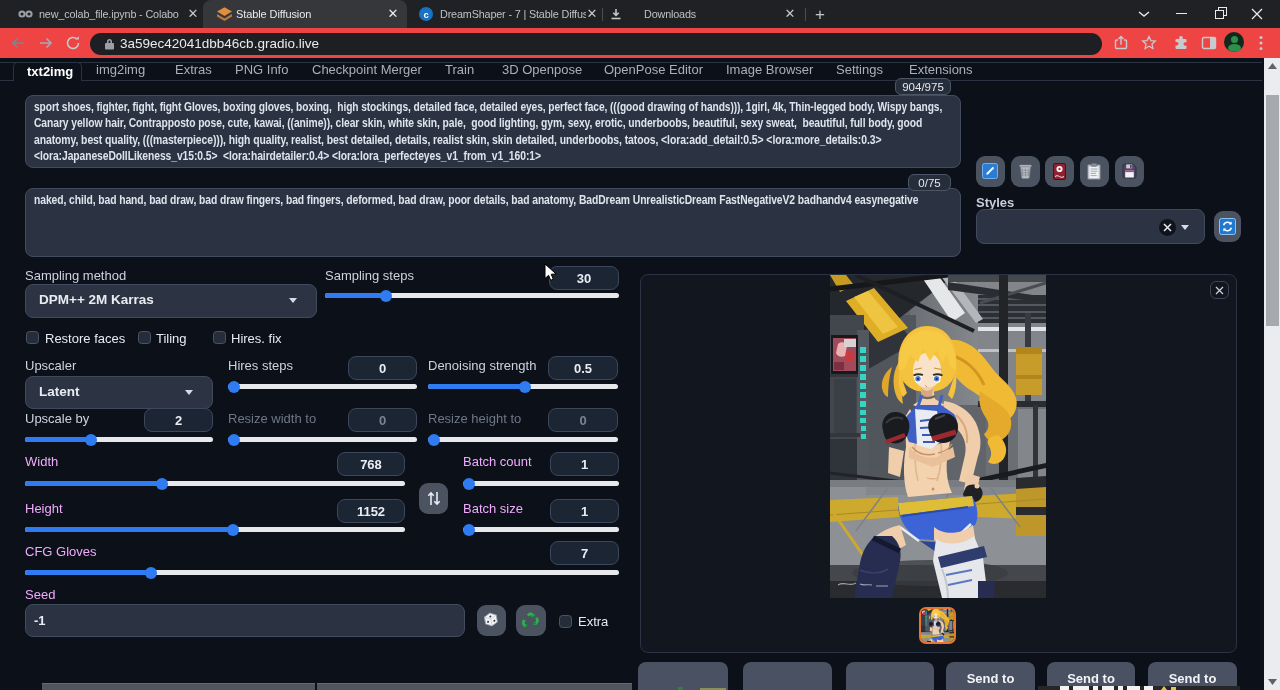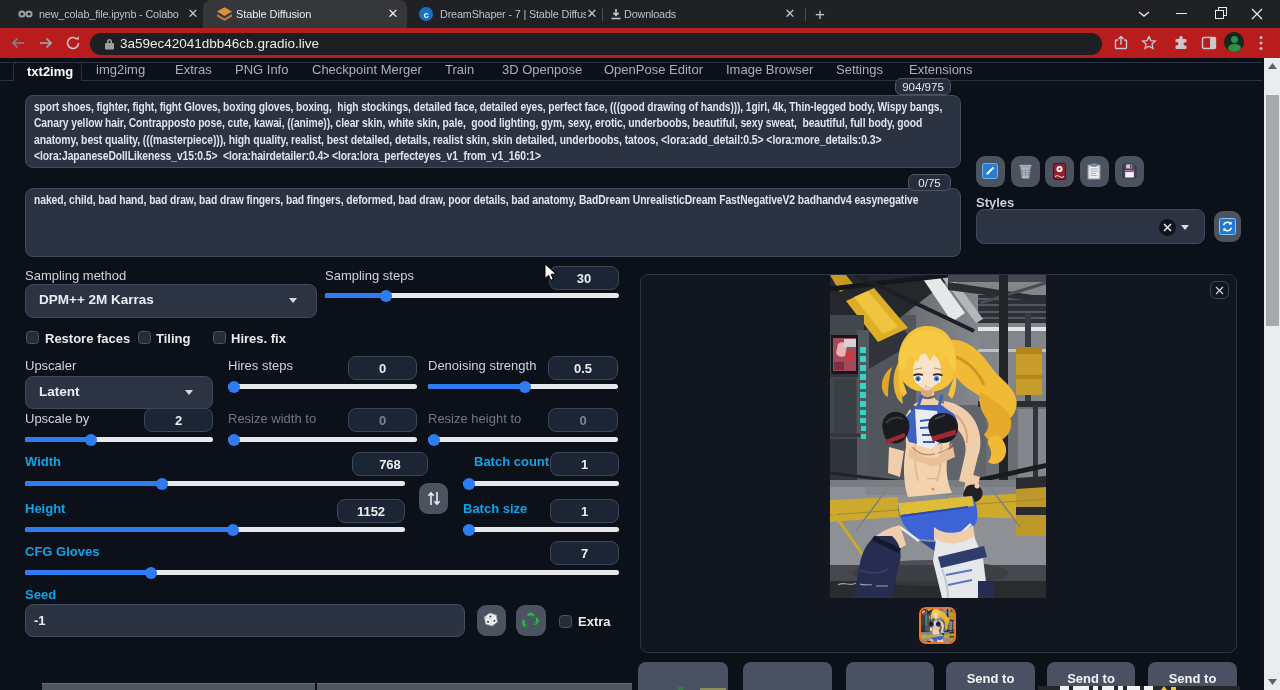--- a/index.html
+++ b/index.html
@@ -5,43 +5,43 @@
 *{margin:0;padding:0;box-sizing:border-box}
 html,body{width:1280px;height:690px;overflow:hidden;background:#0c1019;font-family:"Liberation Sans",sans-serif}
 #stage{position:relative;width:1280px;height:690px}
 
 #tabbar{position:absolute;left:0;top:0;width:1280px;height:28px;background:#202124}
 .tab{position:absolute;top:0;height:28px;display:flex;align-items:center;color:#bdc1c6;font-size:10.8px;letter-spacing:-0.15px}
 .tab .ttl{white-space:nowrap;overflow:hidden}
 .tabx{position:absolute;top:8px;width:12px;height:12px;color:#c3c7cb;font-size:13px;line-height:11px;text-align:center}
 #tab-active{position:absolute;left:203px;top:0;width:204px;height:28px;background:#36373b;border-radius:8px 8px 0 0;color:#e8eaed}
 .tdiv{position:absolute;top:8px;width:1px;height:13px;background:#4a4d51}
-#toolbar{position:absolute;left:0;top:28px;width:1280px;height:30px;background:#b91c1c}
+#toolbar{position:absolute;left:0;top:28px;width:1280px;height:30px;background:#ef4444}
 #omnibox{position:absolute;left:90px;top:4.5px;width:1012px;height:22px;border-radius:11px;background:#1d1f22;color:#e8eaed;font-size:13.5px}
 
 #app{position:absolute;left:0;top:58px;width:1262px;height:632px;background:#0c1019;overflow:hidden}
 .navline{position:absolute;background:#2b3342;height:1px}
 .navtab{position:absolute;top:4px;font-size:13px;color:#a8b0bc;white-space:nowrap}
 .prompt{position:absolute;left:25px;width:936px;background:#2b3342;border:1px solid #424c5e;border-radius:8px;color:#dde4ed;font-size:12.4px;font-weight:bold;line-height:16.45px;padding:3px 8px;letter-spacing:-0.1px;overflow:hidden}
 .pl{white-space:pre;transform-origin:0 50%;display:block}
 .counter{position:absolute;background:#262e3c;border:1px solid #4b5563;border-radius:6px;color:#e5e7eb;font-size:11.5px;text-align:center;z-index:3}
 #genbtn{position:absolute;left:976px;top:89px;width:265px;height:61px;background:linear-gradient(#f07f31,#e8682a);border-radius:8px;color:#fff;font-size:16px;font-weight:bold;text-align:center;line-height:61px}
 .ebtn{position:absolute;top:156px;width:29px;height:31px;background:#4b5260;border-radius:9px}
 .lbl{position:absolute;color:#ccd3df;font-size:13px;white-space:nowrap}
 .lbl.dim{color:#6e7787}
-.lbl.strong{color:#0ea5e9;font-weight:bold}
+.lbl.strong{color:#f0abfc;font-weight:normal}
 .drop{position:absolute;background:#2c3443;border:1px solid #404a5c;border-radius:8px;color:#e8ecf2;font-size:13.5px;font-weight:bold}
 .caret{position:absolute;width:0;height:0;border-left:4.5px solid transparent;border-right:4.5px solid transparent;border-top:5px solid #d7dce4}
 .nbox{position:absolute;background:#1c2534;border:1px solid #3c475c;border-radius:8px;color:#e9edf3;font-size:13px;font-weight:bold;text-align:center}
 .nbox.dim{color:#7b8494}
 .track{position:absolute;height:5px;border-radius:2.5px;background:#e6e8eb}
 .fill{position:absolute;height:5px;border-radius:2.5px;background:#2e7bf2}
 .knob{position:absolute;width:12px;height:12px;border-radius:50%;background:#2e7bf2}
 .cb{position:absolute;width:13px;height:13px;background:#252d3b;border:1px solid #4a5464;border-radius:3.5px}
-.cblbl{position:absolute;color:#e6ebf2;font-size:13px;font-weight:bold;white-space:nowrap}
+.cblbl{position:absolute;color:#e6ebf2;font-size:13px;font-weight:normal;white-space:nowrap}
 .gbtn{position:absolute;background:#4b5260;border-radius:9px}
 #adet{position:absolute;left:24px;top:644px;width:606px;height:36px;background:#161c29;border:1px solid #303a4c;border-radius:8px}
 #gallery{position:absolute;left:640px;top:274px;width:597px;height:379px;background:#11161f;border:1px solid #2b3345;border-radius:8px}
 .sendbtn{position:absolute;top:662px;height:56px;background:#4a5162;border-radius:8px;color:#f2f4f7;font-size:13px;font-weight:bold;text-align:center;line-height:17px;padding-top:8px}
 #scrollbar{position:absolute;left:1264px;top:58px;width:16px;height:632px;background:#eaecef}
 </style>
 </head>
 <body>
 <div id="stage">
 
@@ -75,21 +75,21 @@
     </div>
     <div class="tabx" style="left:586px">✕</div>
     <div class="tdiv" style="left:602px"></div>
     <div class="tab" style="left:604px;width:180px">
       <svg style="margin-left:6px" width="12" height="12" viewBox="0 0 12 12">
           <g stroke="#c3c7cb" stroke-width="1.6" fill="none">
             <path d="M6 1v6M3.3 4.7L6 7.4 8.7 4.7"></path>
             <path d="M1.5 10.5h9"></path>
           </g>
         </svg>
-      <span class="ttl" style="margin-left:2px;width:120px">Downloads</span>
+      <span class="ttl" style="margin-left:22px;width:120px">Downloads</span>
     </div>
     <div class="tabx" style="left:784px">✕</div>
     <div class="tdiv" style="left:805px"></div>
     <div style="position:absolute;left:815px;top:5px;color:#c3c7cb;font-size:17px;font-weight:300">+</div>
 
     <svg style="position:absolute;left:1138px;top:10px" width="12" height="8" viewBox="0 0 12 8">
         <path d="M1 2l5 4 5-4" stroke="#e8eaed" stroke-width="1.4" fill="none"></path>
       </svg>
     <div style="position:absolute;left:1176px;top:13px;width:11px;height:1.4px;background:#e8eaed"></div>
     <div style="position:absolute;left:1215px;top:10px;width:8.5px;height:8.5px;border:1.2px solid #e8eaed;background:#202124;z-index:2"></div>
@@ -262,22 +262,22 @@
   <div class="nbox dim" style="left:548px;top:408px;width:70px;height:24px;line-height:23px">0</div>
   <div class="track" style="left:25px;top:437px;width:188px"></div>
   <div class="fill" style="left:25px;top:437px;width:66px"></div>
   <div class="knob" style="left:85px;top:433.5px"></div>
   <div class="track" style="left:228px;top:437px;width:189px"></div>
   <div class="knob" style="left:228px;top:433.5px"></div>
   <div class="track" style="left:428px;top:437px;width:190px"></div>
   <div class="knob" style="left:428px;top:433.5px"></div>
 
   <div class="lbl strong" style="left:25px;top:454px">Width</div>
-  <div class="lbl strong" style="left:474px;top:454px">Batch count</div>
-  <div class="nbox" style="left:352px;top:452px;width:76px;height:24px;line-height:23px">768</div>
+  <div class="lbl strong" style="left:463px;top:454px">Batch count</div>
+  <div class="nbox" style="left:337px;top:452px;width:68px;height:24px;line-height:23px">768</div>
   <div class="nbox" style="left:550px;top:452px;width:69px;height:24px;line-height:23px">1</div>
   <div class="track" style="left:25px;top:481px;width:380px"></div>
   <div class="fill" style="left:25px;top:481px;width:137px"></div>
   <div class="knob" style="left:156px;top:477.5px"></div>
   <div class="track" style="left:463px;top:481px;width:156px"></div>
   <div class="knob" style="left:463px;top:477.5px"></div>
   <div class="gbtn" style="left:419px;top:483px;width:29px;height:31px"><svg width="14" height="15" viewBox="0 0 14 15" style="margin:8px 0 0 8px">
         <g stroke="#e8ebf0" stroke-width="1.6" fill="none">
           <path d="M4 14V2M1.3 4.7L4 2l2.7 2.7"></path>
           <path d="M10 1v12M7.3 10.3L10 13l2.7-2.7"></path>

